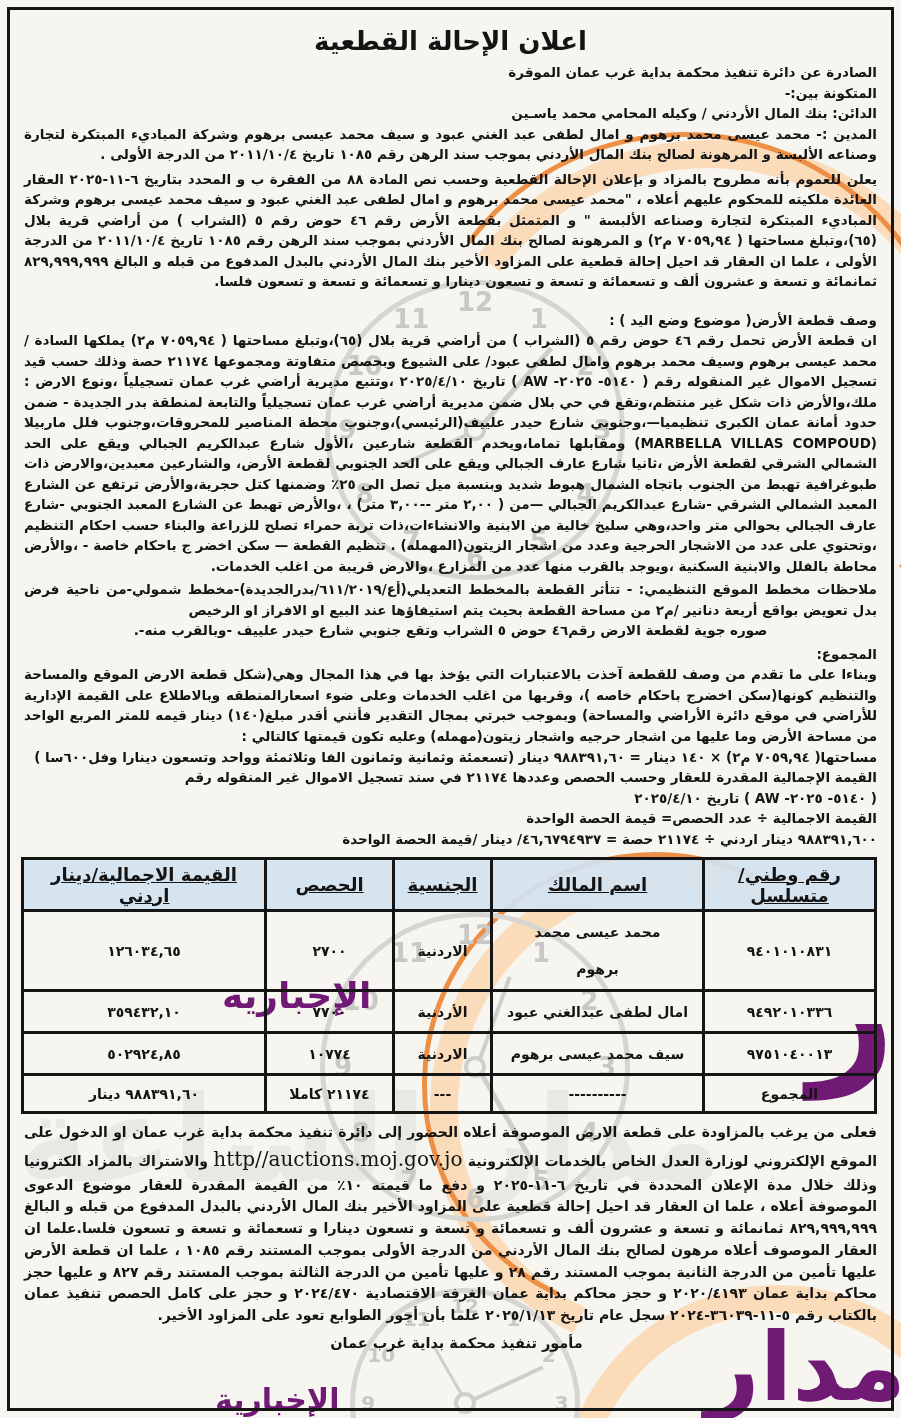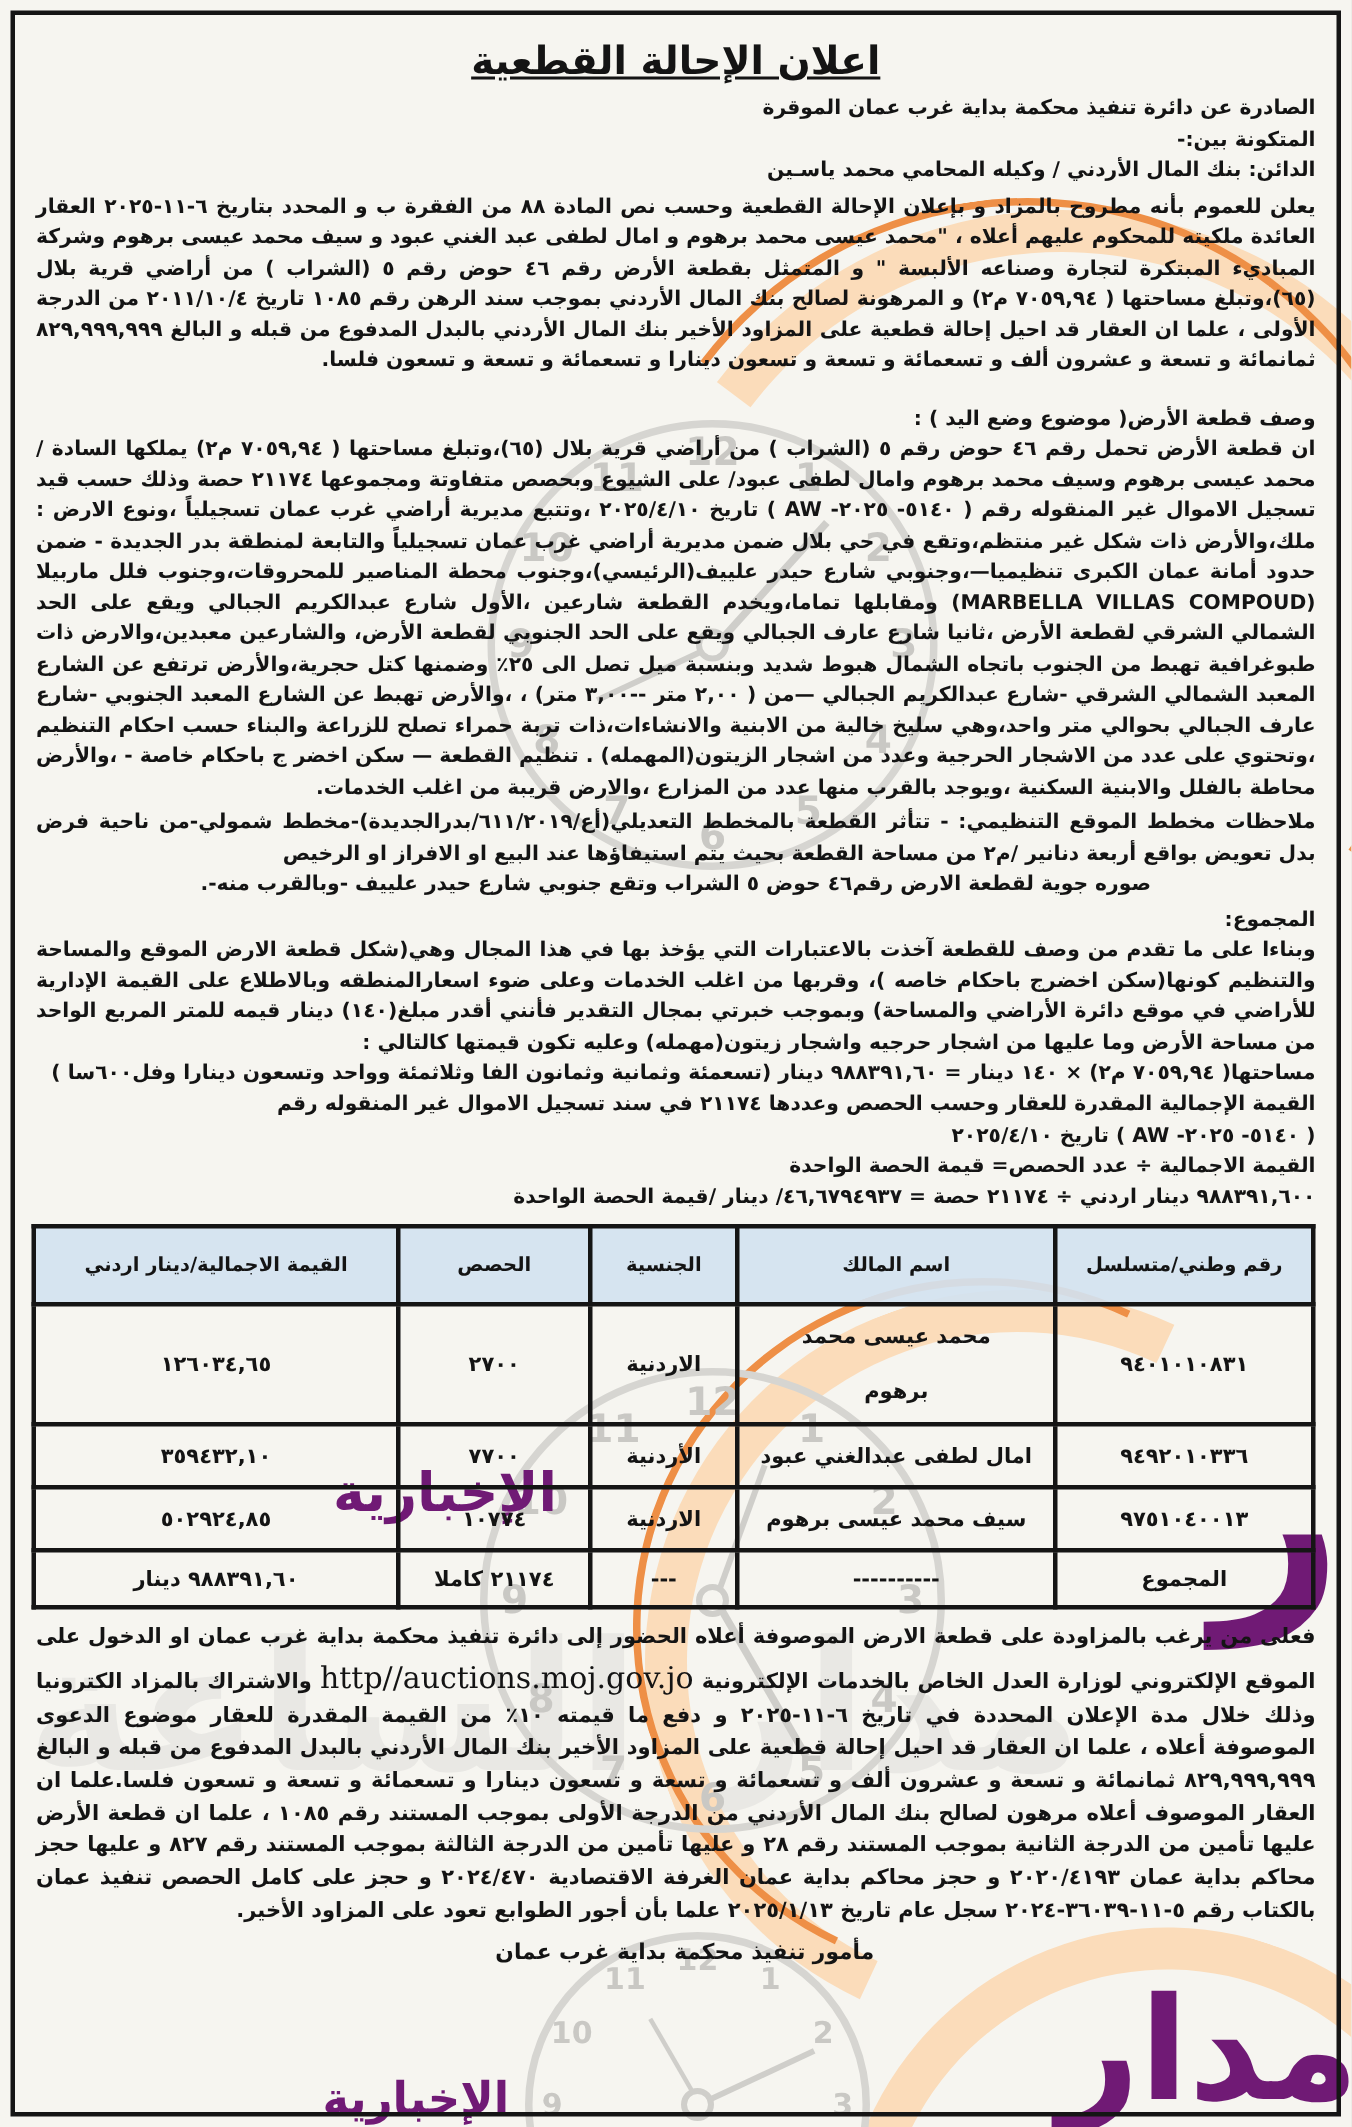--- a/index.html
+++ b/index.html
@@ -15,35 +15,35 @@
   .clock .hand{position:absolute;left:50%;bottom:50%;background:#cfceca;transform-origin:50% 100%;}
   .clock .dot{position:absolute;left:50%;top:50%;width:14px;height:14px;border:4px solid #cfceca;
               border-radius:50%;transform:translate(-50%,-50%);background:#f6f5f0;}
   .arc{border-radius:50%;border:28px solid transparent;}
   .arc-line{border-radius:50%;border:5px solid transparent;}
   .brand{font-weight:bold;color:#701a75;white-space:nowrap;}
 
   
   .content{position:absolute;top:10px;left:10px;right:10px;bottom:10px;z-index:2;
            padding:6px 14px 0 14px;direction:rtl;}
-  .title{font-size:26px;font-weight:bold;text-align:center;margin:10px 0 6px 0;text-decoration:underline;}
+  .title{font-size:26px;font-weight:bold;text-align:center;margin:10px 0 6px 0;}
   .subtitle{font-size:23px;font-weight:bold;text-align:center;margin:16px 0 12px 0;}
   p.body{font-size:13.5px;font-weight:bold;line-height:1.52;margin:0;text-align:justify;}
   p.line{font-size:13.5px;font-weight:bold;line-height:1.52;margin:0;text-align:right;}
   .closing{font-size:14px;font-weight:bold;line-height:1.55;margin:8px 0 0 0;text-align:justify;}
   .url{font-family:"DejaVu Serif",serif;font-size:20px;font-weight:normal;direction:ltr;unicode-bidi:embed;}
   .sig{font-size:14.5px;font-weight:bold;text-align:center;margin-top:8px;padding-left:12px;}
 
   
   table.owners{border-collapse:collapse;width:100%;margin:8px 0 4px 0;table-layout:fixed;
                border:3px solid #151515;background:transparent;}
   table.owners th, table.owners td{border:3px solid #151515;font-weight:bold;text-align:center;
                vertical-align:middle;padding:2px 4px;font-size:14px;}
   table.owners thead tr{height:52px;}
-  table.owners th{background:rgba(211,226,240,0.92);font-size:13px;}
+  table.owners th{background:rgba(211,226,240,0.92);font-size:18px;text-decoration:underline;}
   tr.total-row{height:38px;}
 </style>
 </head>
 <body>
 
 <div class="page">
 
   <div>
 
     <div class="wm-el arc" style="left:420px;top:140px;width:520px;height:520px;border-top-color:#fbdcba;border-right-color:#fbdcba;transform:rotate(-8deg);"></div>
@@ -108,20 +108,21 @@
 
   <div class="frame"></div>
 
   <div class="content">
 
     <div class="title">اعلان الإحالة القطعية</div>
 
     <p class="line">الصادرة عن دائرة تنفيذ محكمة بداية غرب عمان الموقرة</p>
     <p class="line">المتكونة بين:-</p>
     <p class="line">الدائن: بنك المال الأردني / وكيله المحامي محمد ياسـين</p>
+    <p class="body">المدين :-  محمد عيسى محمد  برهوم و امال لطفى عبد الغني عبود و سيف محمد عيسى برهوم  وشركة المباديء المبتكرة لتجارة وصناعه الألبسة و المرهونة لصالح بنك المال الأردني بموجب سند الرهن رقم ١٠٨٥ تاريخ ٢٠١١/١٠/٤ من الدرجة الأولى .</p>
 
     <p class="body" style="margin-top:4px;">يعلن للعموم بأنه  مطروح بالمزاد و بإعلان الإحالة القطعية وحسب نص المادة ٨٨ من الفقرة ب و المحدد بتاريخ ٦-١١-٢٠٢٥ العقار العائدة ملكيته للمحكوم عليهم أعلاه ، "محمد عيسى محمد برهوم و امال لطفى عبد الغني عبود و سيف محمد عيسى برهوم  وشركة المباديء المبتكرة لتجارة وصناعه الألبسة "  و المتمثل بقطعة الأرض رقم ٤٦ حوض رقم ٥ (الشراب ) من أراضي قرية بلال (٦٥)،وتبلغ مساحتها ( ٧٠٥٩,٩٤ م٢) و المرهونة لصالح بنك المال الأردني بموجب سند الرهن رقم ١٠٨٥ تاريخ ٢٠١١/١٠/٤ من الدرجة الأولى ، علما ان العقار قد احيل إحالة قطعية على المزاود الأخير بنك المال الأردني  بالبدل المدفوع من قبله و البالغ ٨٢٩,٩٩٩,٩٩٩ ثمانمائة و تسعة و عشرون ألف و تسعمائة و تسعة و تسعون دينارا و تسعمائة و تسعة و تسعون فلسا.</p>
 
     <p class="line" style="margin-top:18px;">وصف قطعة الأرض( موضوع وضع اليد ) :</p>
     <p class="body">ان قطعة الأرض تحمل رقم ٤٦ حوض رقم ٥ (الشراب ) من أراضي قرية بلال (٦٥)،وتبلغ مساحتها   ( ٧٠٥٩,٩٤ م٢) يملكها السادة / محمد عيسى برهوم وسيف محمد برهوم وامال لطفى عبود/ على الشيوع وبحصص متفاوتة ومجموعها ٢١١٧٤  حصة وذلك حسب قيد تسجيل الاموال غير المنقوله رقم ( ٥١٤٠- ٢٠٢٥- AW ) تاريخ ٢٠٢٥/٤/١٠ ،وتتبع مديرية  أراضي غرب عمان تسجيلياً ،ونوع الارض : ملك،والأرض ذات شكل غير منتظم،وتقع في حي بلال ضمن مديرية  أراضي غرب عمان تسجيلياً والتابعة لمنطقة بدر الجديدة - ضمن حدود أمانة عمان الكبرى تنظيميا—،وجنوبي شارع حيدر علييف(الرئيسي)،وجنوب محطة المناصير للمحروقات،وجنوب فلل ماربيلا (MARBELLA VILLAS COMPOUD) ومقابلها تماما،ويخدم القطعة شارعين ،الأول شارع عبدالكريم الجبالي ويقع على الحد الشمالي الشرقي لقطعة الأرض ،ثانيا شارع عارف الجبالي ويقع على الحد الجنوبي لقطعة الأرض، والشارعين معبدين،والارض ذات طبوغرافية تهبط من الجنوب باتجاه الشمال هبوط شديد وبنسبة ميل تصل الى ٢٥٪  وضمنها كتل حجرية،والأرض ترتفع عن الشارع المعبد الشمالي الشرقي -شارع عبدالكريم الجبالي —من ( ٢,٠٠ متر --٣,٠٠ متر) ، ،والأرض تهبط عن الشارع المعبد الجنوبي -شارع عارف الجبالي بحوالي متر واحد،وهي سليخ خالية من الابنية والانشاءات،ذات تربة حمراء تصلح للزراعة والبناء حسب احكام التنظيم ،وتحتوي على عدد من الاشجار الحرجية وعدد من اشجار الزيتون(المهمله) . تنظيم القطعة — سكن اخضر ج باحكام خاصة - ،والأرض محاطة بالفلل والابنية السكنية ،ويوجد بالقرب منها عدد من المزارع ،والارض  قريبة من اغلب الخدمات.</p>
 
     <p class="body" style="margin-top:3px;">ملاحظات مخطط الموقع التنظيمي: -  تتأثر القطعة بالمخطط التعديلي(أع/٦١١/٢٠١٩/بدرالجديدة)-مخطط شمولي-من ناحية فرض بدل تعويض بواقع أربعة دنانير /م٢ من مساحة القطعة بحيث يتم استيفاؤها عند البيع او الافراز او الرخيص</p>
     <p class="line" style="text-align:center;">صوره جوية لقطعة الارض رقم٤٦ حوض  ٥ الشراب وتقع جنوبي شارع حيدر علييف -وبالقرب منه-.</p>
 
     <p class="line" style="margin-top:3px;">المجموع:</p>

